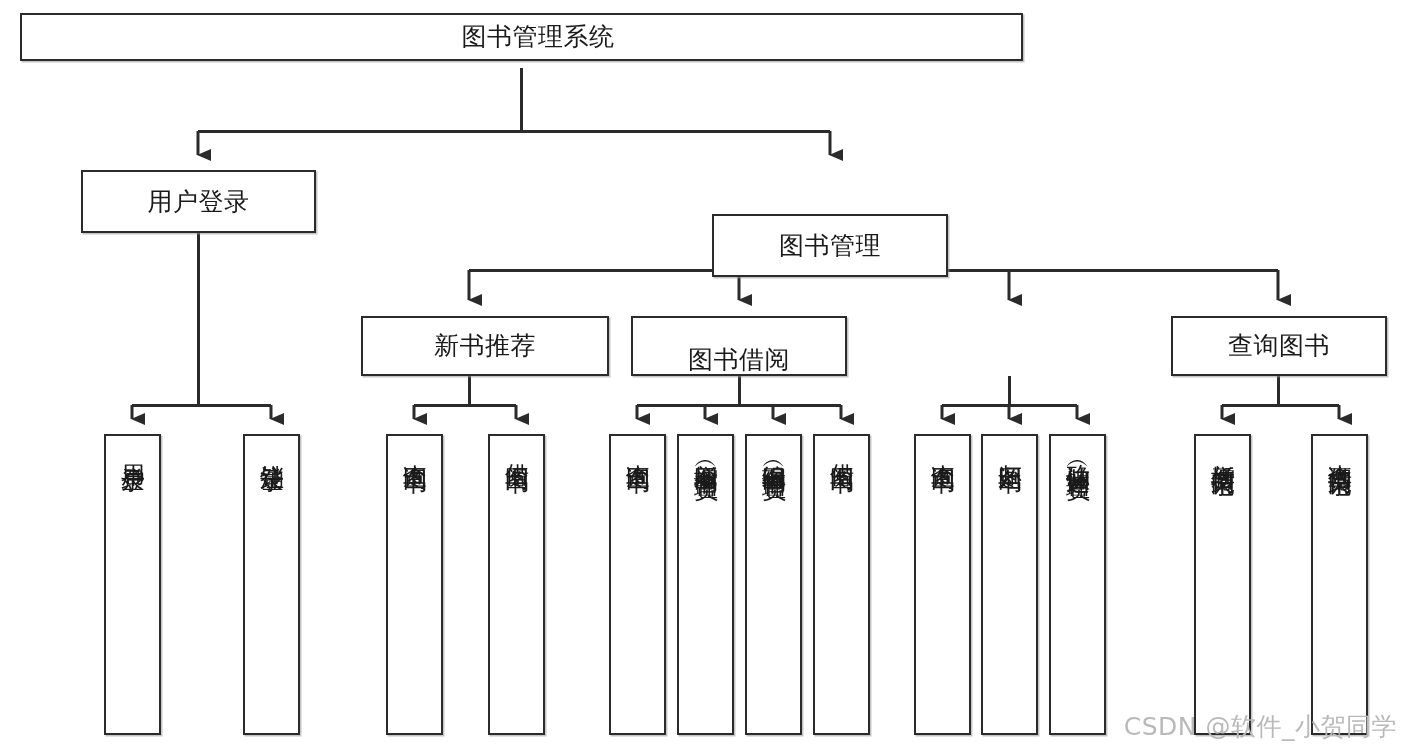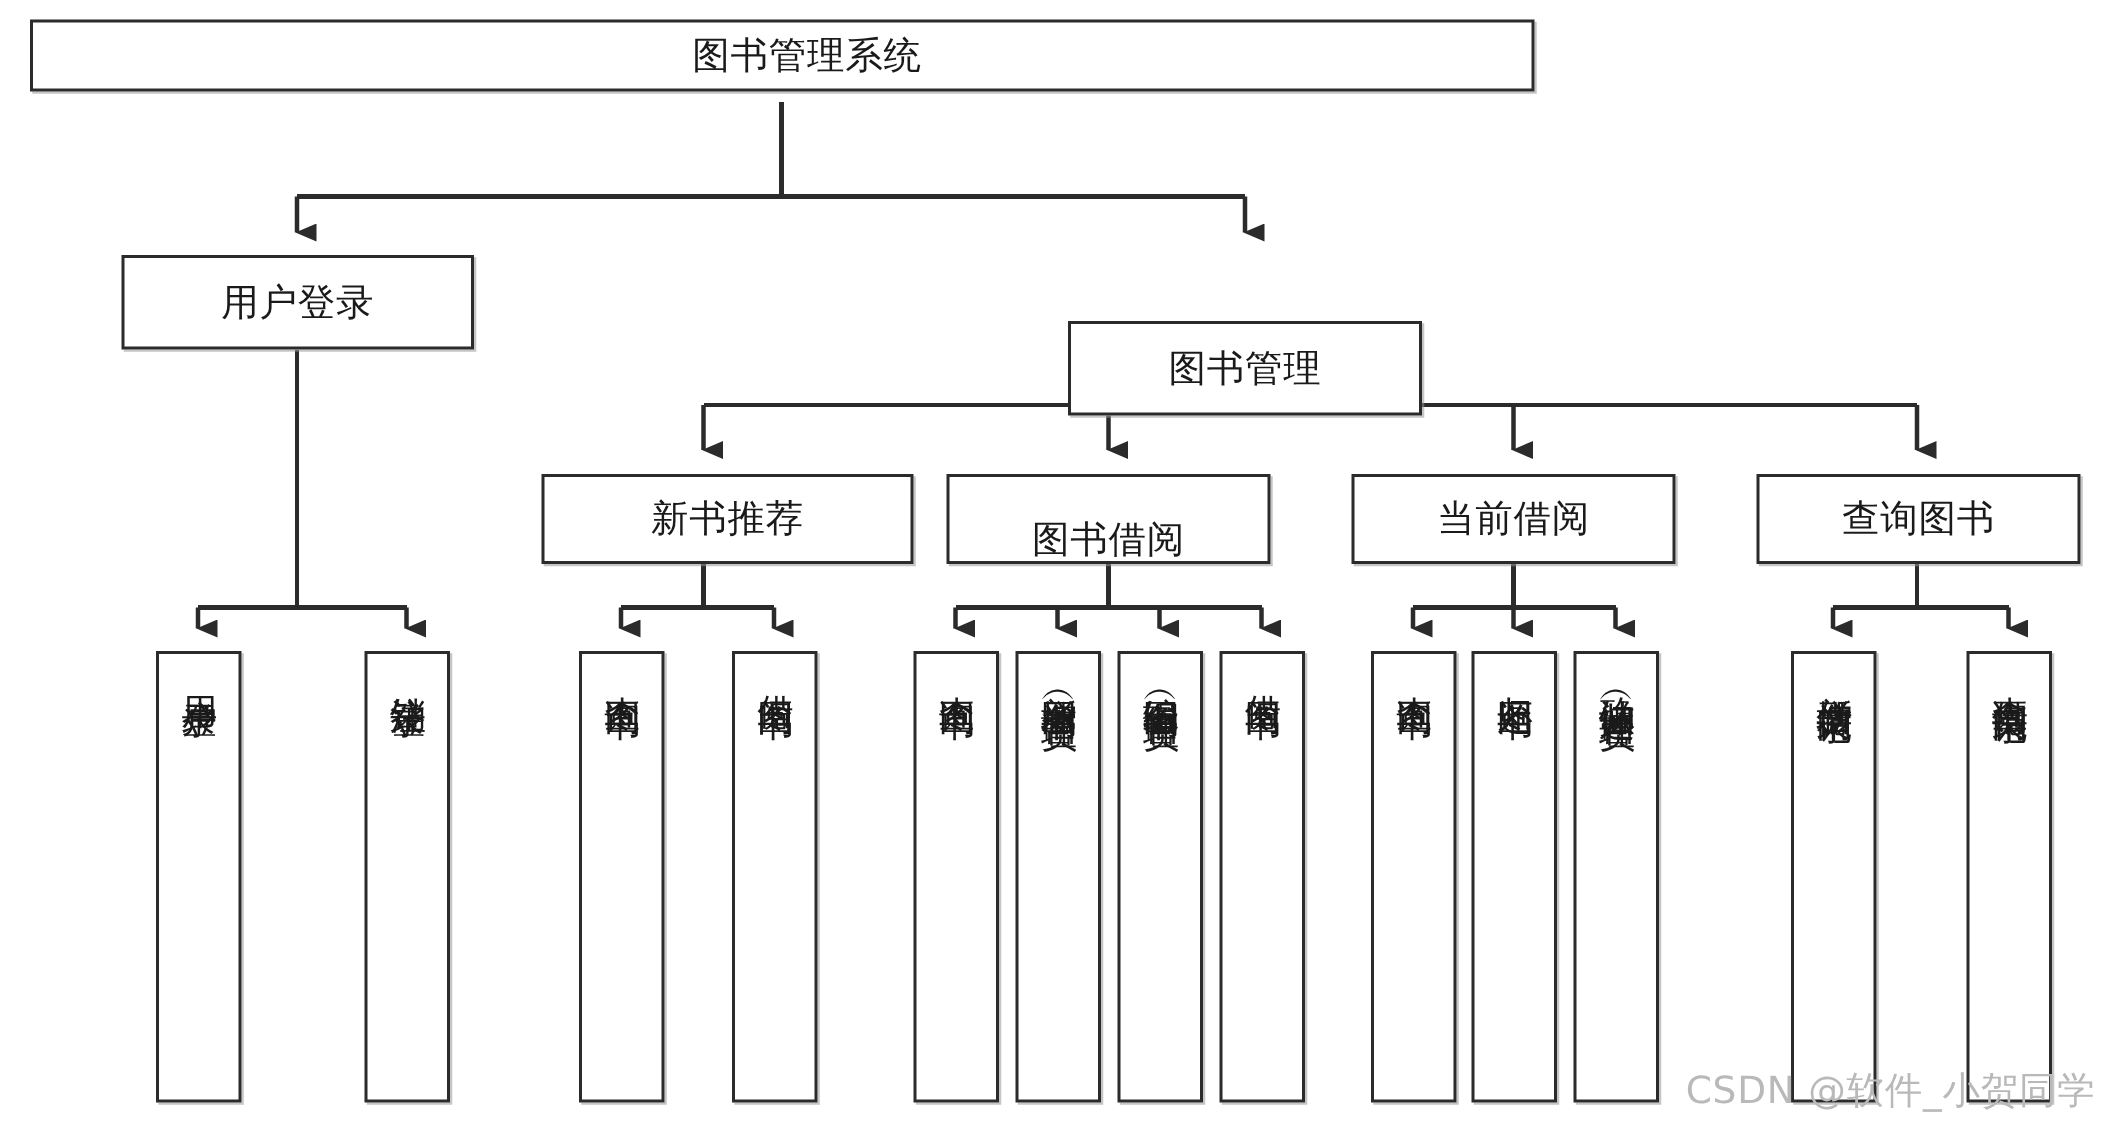--- a/index.html
+++ b/index.html
@@ -154,23 +154,20 @@
   <div class="node horiz" style="left:712px; top:170px; width:236px; height:63px;margin-top:44px;">
     <span class="label">图书管理</span>
   </div>
 
   <div class="node horiz" style="left:361px; top:316px; width:248px; height:60px;">
     <span class="label">新书推荐</span>
   </div>
   <div class="node horiz" style="left:631px; top:316px; width:216px; height:60px;align-items:flex-end;">
     <span class="label">图书借阅</span>
   </div>
-  <div class="node horiz" style="left:901px; top:316px; width:216px; height:60px;">
-    <span class="label">当前借阅</span>
-  </div>
   <div class="node horiz" style="left:1171px; top:316px; width:216px; height:60px;">
     <span class="label">查询图书</span>
   </div>
 
   <div class="node vert" style="left:104px; top:434px; width:57px; height:301px;">
     <span class="label">用户登录</span>
   </div>
   <div class="node vert" style="left:243px; top:434px; width:57px; height:301px;">
     <span class="label">注销登录</span>
   </div>

